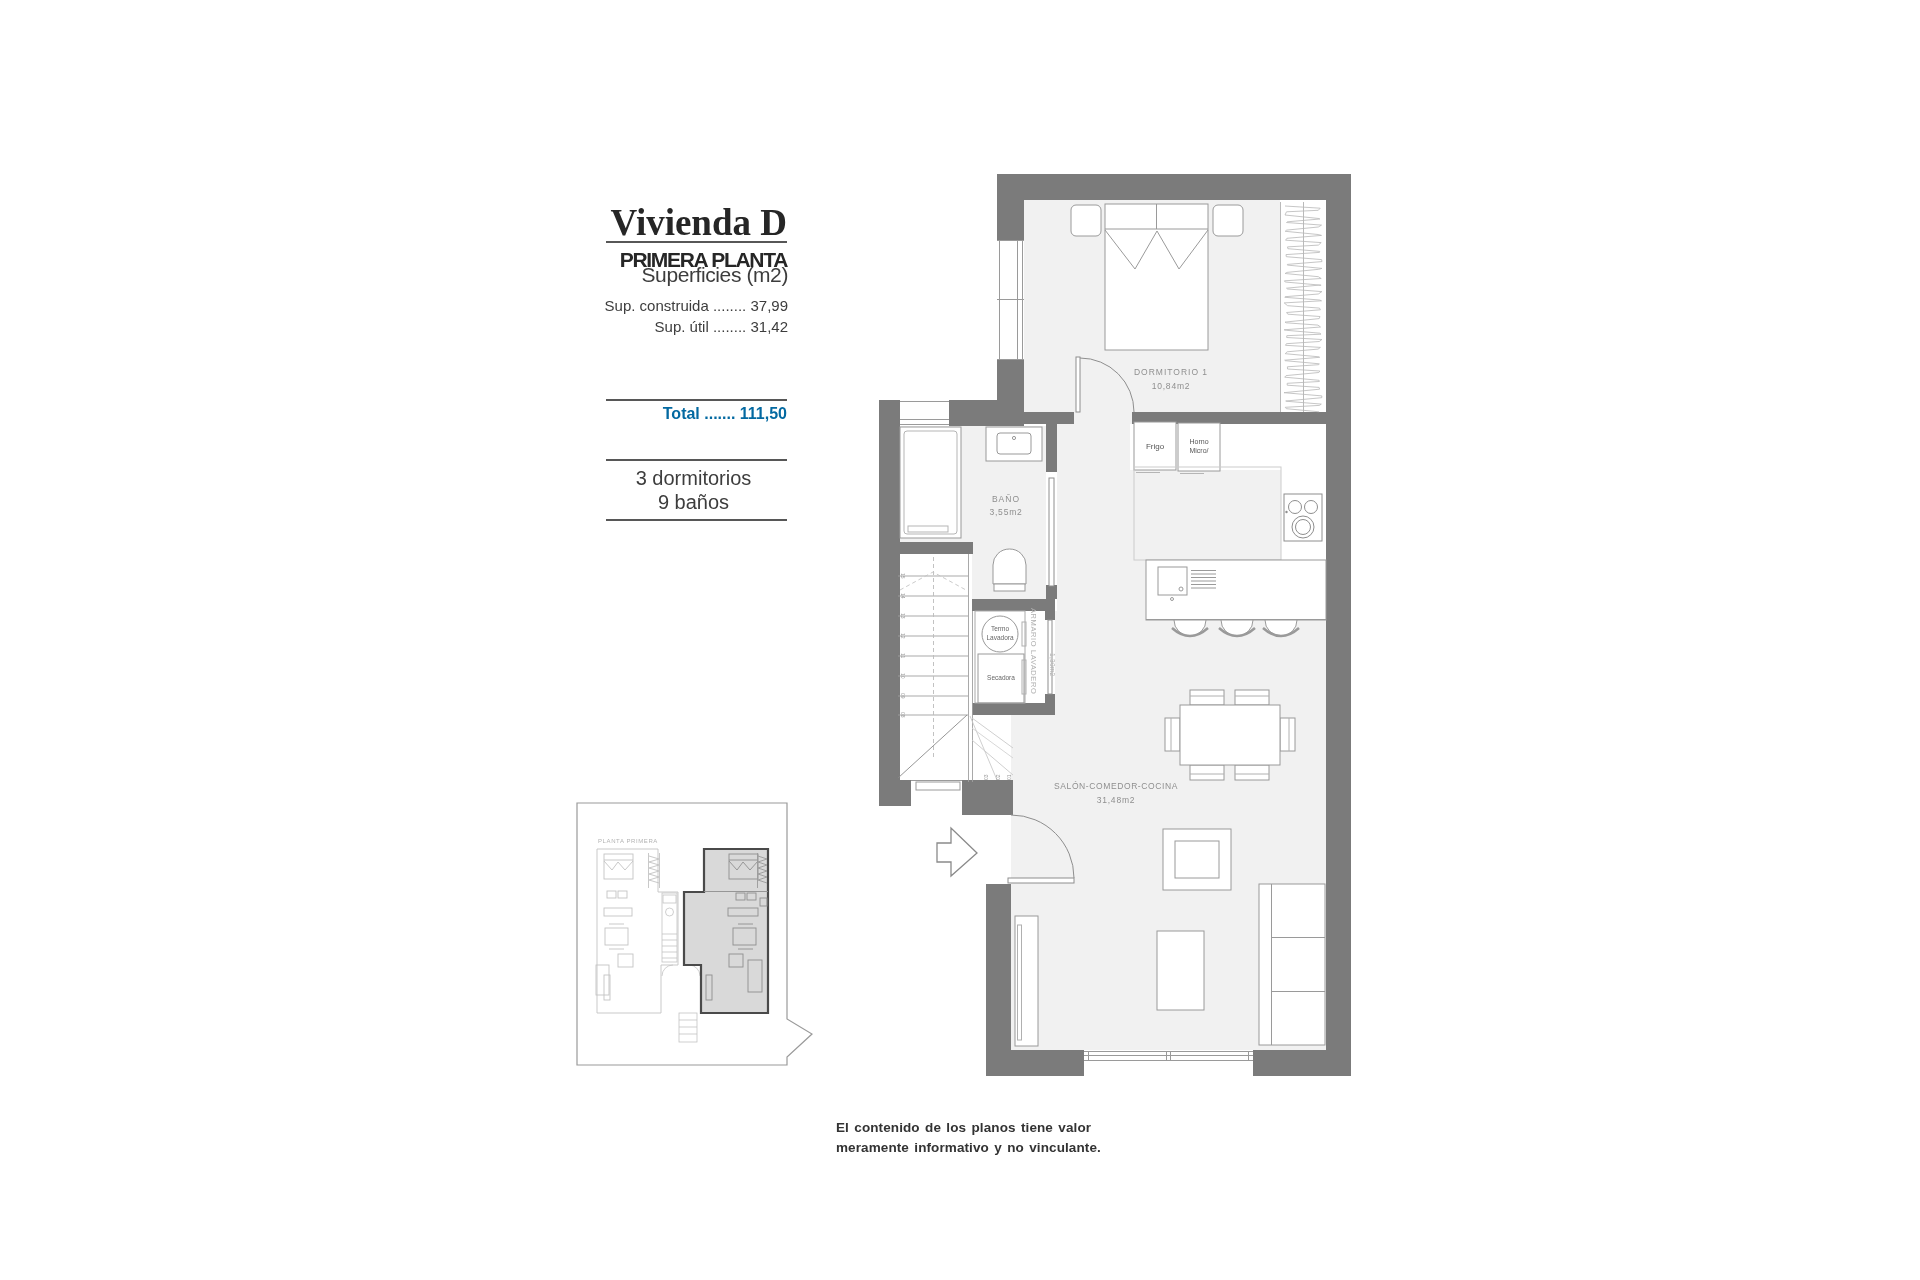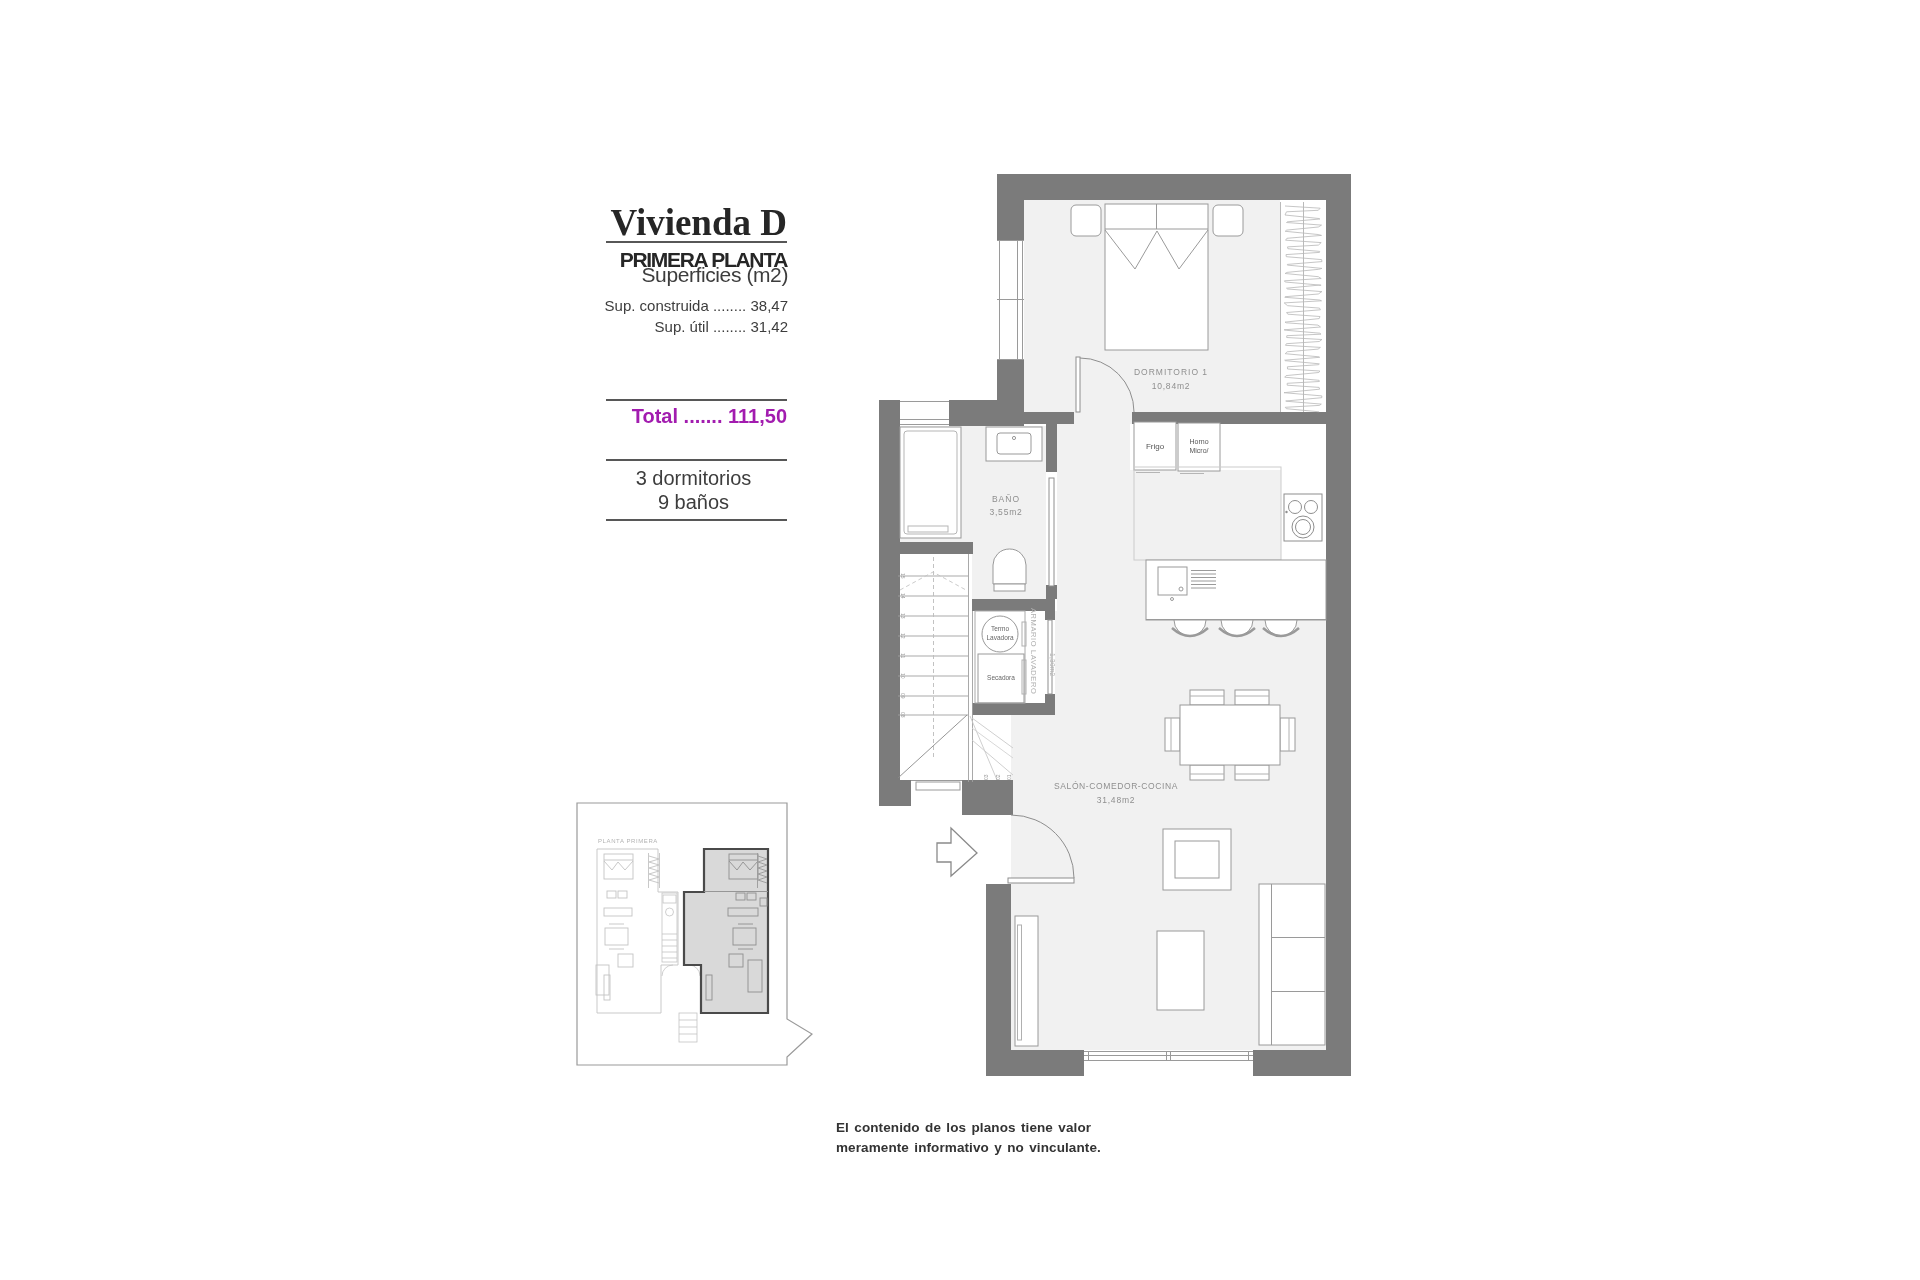--- a/index.html
+++ b/index.html
@@ -12,27 +12,27 @@
 <body>
 
 <div class="abs" style="left:600px;top:172px;width:187px;text-align:right;">
   <div style="font-family:'Liberation Serif',serif;font-weight:bold;font-size:37px;line-height:34px;color:#262626;margin-top:34px;">Vivienda D</div>
   <div style="font-weight:bold;font-size:21px;line-height:24px;color:#262626;letter-spacing:-1.3px;margin-top:8px;">PRIMERA PLANTA</div>
 </div>
 <div class="hline" style="left:606px;top:241px;width:181px;"></div>
 
 <div class="abs" style="left:600px;top:262px;width:188px;text-align:right;color:#3d3d3d;">
   <div style="font-size:21px;line-height:26px;letter-spacing:-0.4px;">Superficies (m2)</div>
-  <div style="font-size:15px;line-height:21px;margin-top:7px;white-space:nowrap;">Sup. construida ........ 38,47</div>
+  <div style="font-size:15px;line-height:21px;margin-top:7px;white-space:nowrap;">Sup. construida ........ 37,99</div>
   <div style="font-size:15px;line-height:21px;white-space:nowrap;">Sup. útil ........ 31,42</div>
 </div>
 
 <div class="hline" style="left:606px;top:399px;width:181px;"></div>
 <div class="abs" style="left:600px;top:405px;width:187px;text-align:right;">
-  <div style="font-weight:bold;font-size:20px;color:#a21caf;">Total ....... 111,50</div>
+  <div style="font-weight:bold;font-size:16px;color:#0369a1;">Total ....... 111,50</div>
 </div>
 <div class="hline" style="left:606px;top:459px;width:181px;"></div>
 
 <div class="abs" style="left:600px;top:466px;width:187px;text-align:center;color:#3d3d3d;">
   <div style="font-size:20px;line-height:24px;">3 dormitorios</div>
   <div style="font-size:20px;line-height:24px;">9 baños</div>
 </div>
 <div class="hline" style="left:606px;top:519px;width:181px;"></div>
 
 <div class="abs" style="left:836px;top:1118px;font-size:13.5px;font-weight:bold;color:#333;

